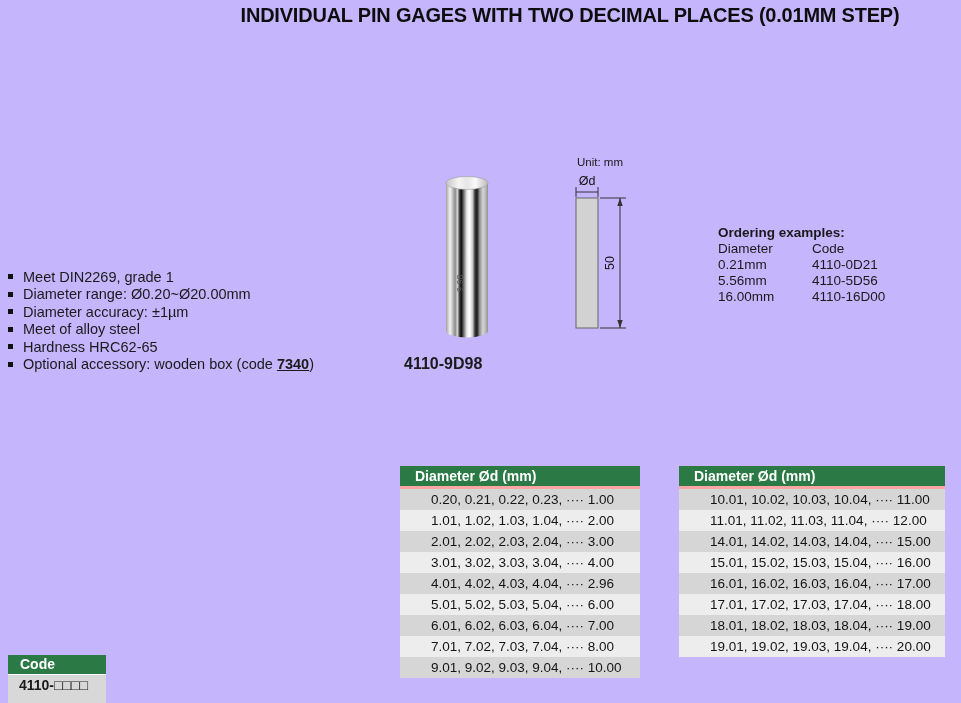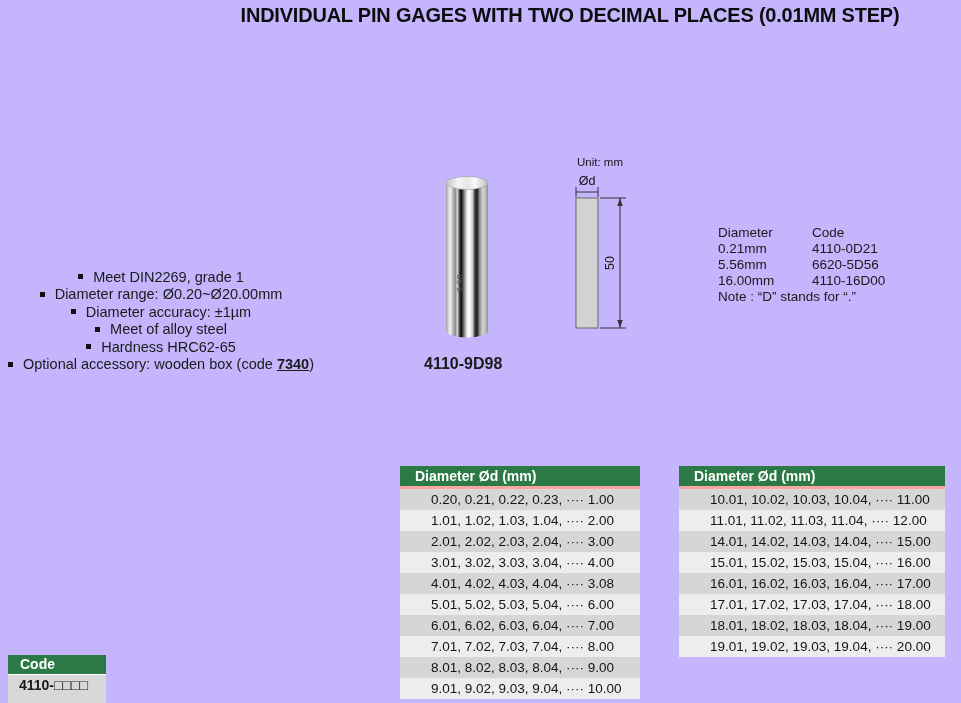--- a/index.html
+++ b/index.html
@@ -8,26 +8,26 @@
     font-family:"Liberation Sans", sans-serif; color:#1a1a1a; overflow:hidden;
   }
   
   .title {
     position:absolute; left:180px; top:3px; width:780px; text-align:center;
     font-size:21px; font-weight:700; color:#0d0d0d; letter-spacing:-0.2px;
     transform:scaleX(.95); transform-origin:center; white-space:nowrap;
   }
   
   .features { position:absolute; left:8px; top:268px; margin:0; padding:0; list-style:none; font-size:14.5px; }
-  .features li { display:flex; align-items:center; height:17.5px; white-space:nowrap;justify-content:center; }
+  .features li { display:flex; align-items:center; height:17.5px; white-space:nowrap; }
   .bullet { width:5px; height:5px; background:#111; margin-right:10px; flex:none; }
   .bold { font-weight:700;text-decoration:underline; }
   
   .pin-figure { position:absolute; left:444px; top:172px; width:46px; height:172px; }
-  .pin-label { position:absolute; left:424px; top:355px; font-size:16px; font-weight:700; white-space:nowrap; }
+  .pin-label { position:absolute; left:404px; top:355px; font-size:16px; font-weight:700; white-space:nowrap; }
   
   .drawing { position:absolute; left:556px; top:156px; width:110px; height:190px; }
   .unit-label { position:absolute; left:21px; top:0; font-size:11.5px; white-space:nowrap; }
   .drawing svg { position:absolute; left:0; top:16px; }
   
   .ordering { position:absolute; left:718px; top:225px; font-size:13.5px; line-height:16px; width:230px; }
   .ord-heading { font-weight:700; }
   .ord-row { display:grid; grid-template-columns:94px auto; }
   .ord-note { white-space:nowrap; }
   
@@ -137,51 +137,50 @@
       <line x1="44" y1="156" x2="70" y2="156" stroke="#333" stroke-width="1"></line>
 
       <line x1="64" y1="26" x2="64" y2="156" stroke="#333" stroke-width="1"></line>
       <polygon points="64,26 61.3,34 66.7,34" fill="#333"></polygon>
       <polygon points="64,156 61.3,148 66.7,148" fill="#333"></polygon>
       <text transform="translate(58 91) rotate(-90)" text-anchor="middle" font-size="12.5" fill="#111">50</text>
     </svg>
   </div>
 
   <div class="ordering">
+    <div class="ord-heading">Ordering examples:</div>
     <div class="ord-row">
       <span>Diameter</span>
       <span>Code</span>
     </div>
     <div class="ord-row">
       <span>0.21mm</span>
       <span>4110-0D21</span>
     </div>
     <div class="ord-row">
       <span>5.56mm</span>
-      <span>6620-5D56</span>
+      <span>4110-5D56</span>
     </div>
     <div class="ord-row">
       <span>16.00mm</span>
       <span>4110-16D00</span>
     </div>
-    <div class="ord-note">Note : “D” stands for “.”</div>
   </div>
 
   <div class="dtable" id="table-1">
     <div class="thead">Diameter Ød (mm)</div>
     <div class="tbody">
       <div class="trow">0.20, 0.21, 0.22, 0.23, ···· 1.00</div>
       <div class="trow">1.01, 1.02, 1.03, 1.04, ···· 2.00</div>
       <div class="trow">2.01, 2.02, 2.03, 2.04, ···· 3.00</div>
       <div class="trow">3.01, 3.02, 3.03, 3.04, ···· 4.00</div>
-      <div class="trow">4.01, 4.02, 4.03, 4.04, ···· 3.08</div>
+      <div class="trow">4.01, 4.02, 4.03, 4.04, ···· 2.96</div>
       <div class="trow">5.01, 5.02, 5.03, 5.04, ···· 6.00</div>
       <div class="trow">6.01, 6.02, 6.03, 6.04, ···· 7.00</div>
       <div class="trow">7.01, 7.02, 7.03, 7.04, ···· 8.00</div>
-      <div class="trow">8.01, 8.02, 8.03, 8.04, ···· 9.00</div>
       <div class="trow">9.01, 9.02, 9.03, 9.04, ···· 10.00</div>
     </div>
   </div>
 
   <div class="dtable" id="table-2">
     <div class="thead">Diameter Ød (mm)</div>
     <div class="tbody">
       <div class="trow">10.01, 10.02, 10.03, 10.04, ···· 11.00</div>
       <div class="trow">11.01, 11.02, 11.03, 11.04, ···· 12.00</div>
       <div class="trow">14.01, 14.02, 14.03, 14.04, ···· 15.00</div>

